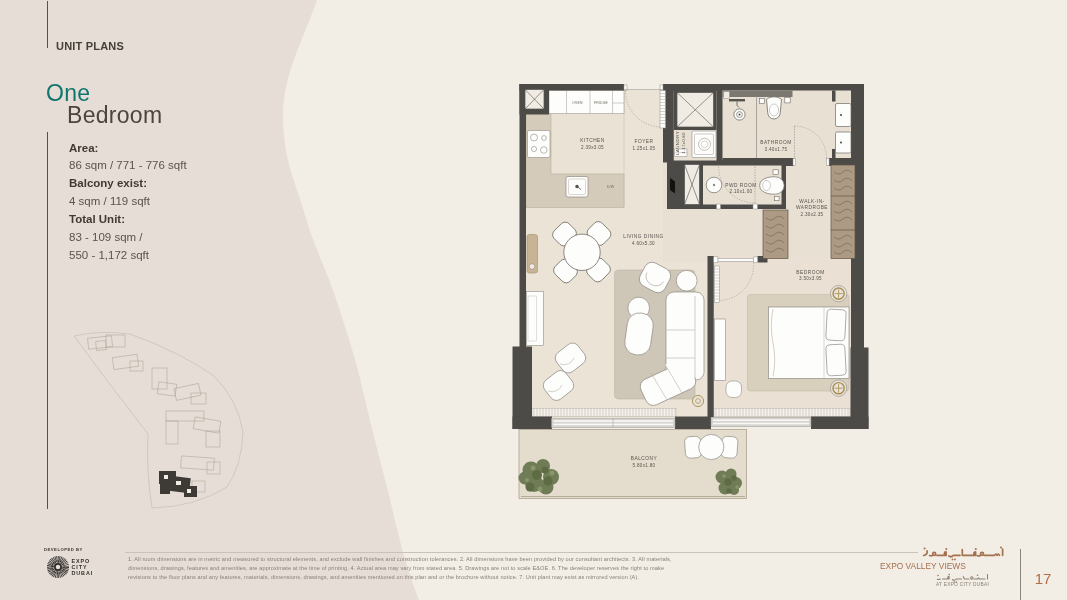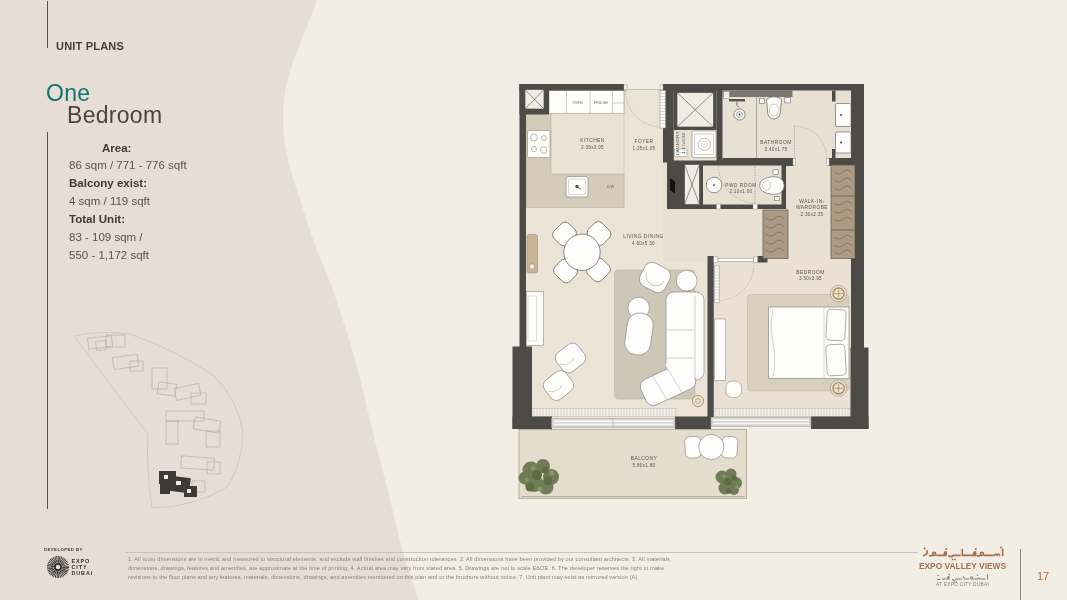--- a/index.html
+++ b/index.html
@@ -9,23 +9,23 @@
   .abs{position:absolute;}
   .t-unit{left:56px;top:40px;font-size:11px;font-weight:700;letter-spacing:0.2px;color:#44403A;}
   .t-one{left:46px;top:80px;font-size:23px;font-weight:400;letter-spacing:0.3px;color:#0f766e;}
   .t-bed{left:67px;top:102px;font-size:23px;font-weight:400;letter-spacing:0.3px;color:#4C453D;}
   .ar{left:69px;font-size:11.5px;color:#5B544A;}
   .ar.b{font-weight:700;color:#403A33;}
   .vline{left:46.5px;width:1.2px;background:#55504B;}
   .disc{left:128px;top:554.5px;width:565px;font-size:5.6px;letter-spacing:0.1px;line-height:9.3px;color:#8A8279;}
   .devby{left:44px;top:547px;font-size:4.2px;font-weight:700;letter-spacing:0.5px;color:#3A3733;}
   .elogo{left:71.5px;font-size:5.4px;font-weight:700;letter-spacing:0.9px;color:#32302C;line-height:6.1px;}
-  .evv{left:880px;top:561px;width:165px;text-align:center;font-size:8.4px;font-weight:700;letter-spacing:0px;color:#A4714E;}
+  .evv{left:880px;top:561px;width:165px;text-align:left;font-size:8.4px;font-weight:400;letter-spacing:0px;color:#A4714E;}
   .atexpo{left:880px;top:581.5px;width:165px;text-align:center;font-size:4.8px;font-weight:400;letter-spacing:0.25px;color:#8B8176;}
-  .pnum{left:1030px;top:570px;width:26px;text-align:center;font-size:11px;color:#B26E44;}
+  .pnum{left:1030px;top:570px;width:26px;text-align:center;font-size:15px;color:#B26E44;}
   .pdiv{left:1019.5px;top:549px;width:1.3px;height:51px;background:#8D837A;}
   .hr{left:125px;top:551.5px;width:793px;height:1px;background:#C9C2B7;}
 </style>
 </head>
 <body>
 <svg id="bgsvg" width="1067" height="600" viewBox="0 0 1067 600">
 
   <path d="M317,0 C303,40 283,75 283,115 C283,160 295,180 305,215 C315,250 327,270 338,305 C350,342 356,360 364,395 C372,430 380,460 389,495 C395,520 403,560 419,600 L1067,600 L1067,0 Z" fill="#F2EDE5"></path>
   <g id="siteplan" stroke="#A99E92" stroke-width="0.5" fill="none">
     <path d="M74,336 Q100,330 130,334 Q180,352 214,376 Q238,400 243,432 Q242,465 227,487 Q195,507 152,508 Q146,470 148,434 Q110,385 74,336 Z" stroke="#C0B6AB" stroke-width="0.55"></path>
@@ -350,21 +350,21 @@
       <text x="601" y="103.5" font-size="3.4" letter-spacing="0.2" fill="#6A645C">FRIDGE</text>
     </g>
   </g>
 </svg>
 
 <div class="abs t-unit">UNIT PLANS</div>
 <div class="abs t-one">One</div>
 <div class="abs t-bed">Bedroom</div>
 <div class="abs vline" style="top:1px;height:47px;"></div>
 <div class="abs vline" style="top:132px;height:376.5px;"></div>
-<div class="abs ar b" style="top:141.5px;margin-left:33px;">Area:</div>
+<div class="abs ar b" style="top:141.5px;">Area:</div>
 <div class="abs ar" style="top:159px;">86 sqm / 771 - 776 sqft</div>
 <div class="abs ar b" style="top:177px;">Balcony exist:</div>
 <div class="abs ar" style="top:195px;">4 sqm / 119 sqft</div>
 <div class="abs ar b" style="top:213px;">Total Unit:</div>
 <div class="abs ar" style="top:231px;text-align:center;">83 - 109 sqm /</div>
 <div class="abs ar" style="top:248.5px;">550 - 1,172 sqft</div>
 
 <div class="abs hr"></div>
 <div class="abs disc">1. All room dimensions are in metric and measured to structural elements, and exclude wall finishes and construction tolerances. 2. All dimensions have been provided by our consultant architects. 3. All materials,<br>dimensions, drawings, features and amenities, are approximate at the time of printing. 4. Actual area may vary from stated area. 5. Drawings are not to scale E&amp;OE. 6. The developer reserves the right to make<br>revisions to the floor plans and any features, materials, dimensions, drawings, and amenities mentioned on this plan and or the brochure without notice. 7. Unit plant may exist as mirrored version (A).</div>
 

